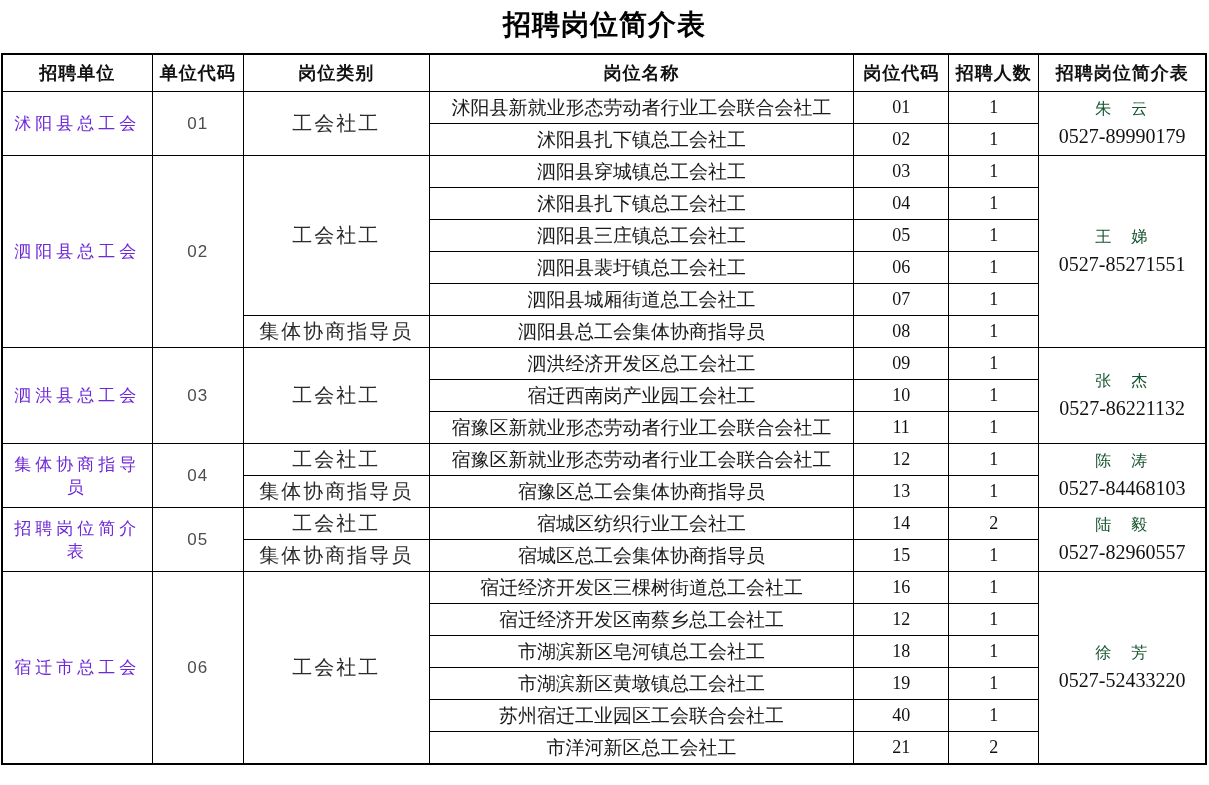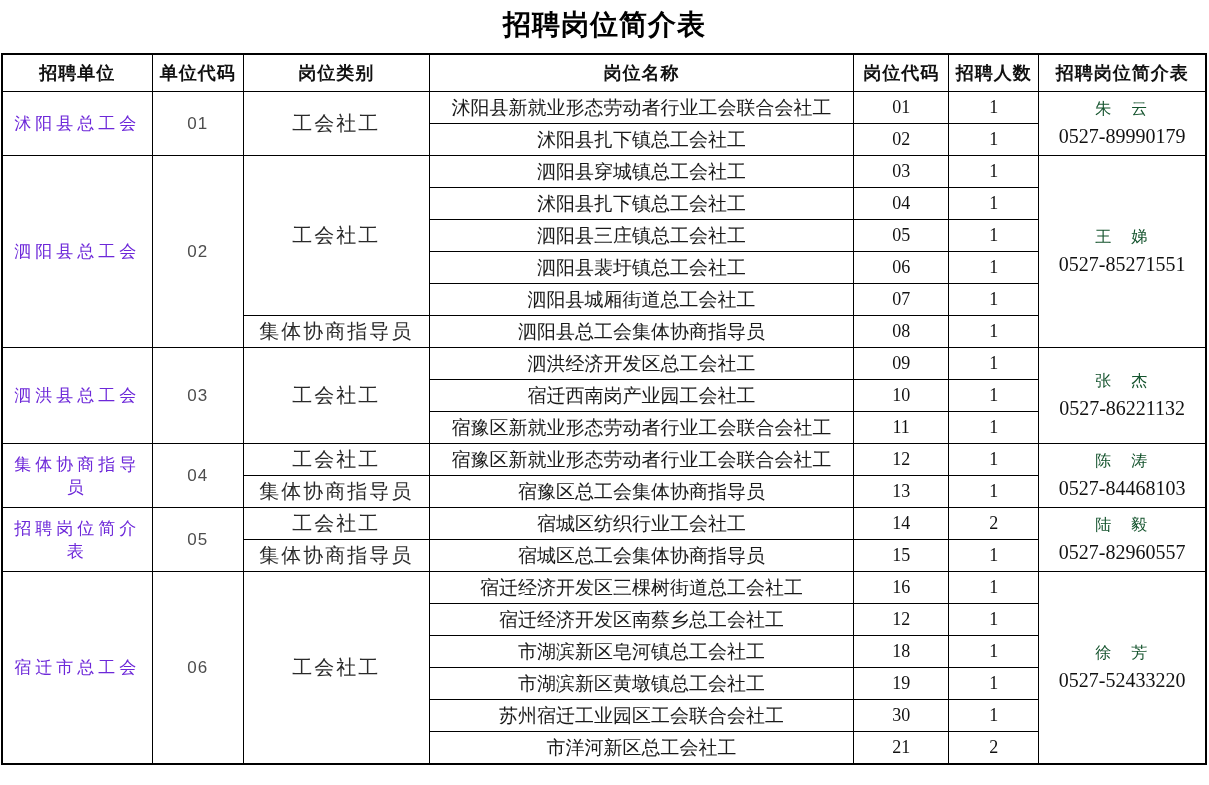--- a/index.html
+++ b/index.html
@@ -267,21 +267,21 @@
           <td class="position-code-cell">18</td>
           <td class="recruit-count-cell">1</td>
         </tr>
         <tr>
           <td class="position-name-cell">市湖滨新区黄墩镇总工会社工</td>
           <td class="position-code-cell">19</td>
           <td class="recruit-count-cell">1</td>
         </tr>
         <tr>
           <td class="position-name-cell">苏州宿迁工业园区工会联合会社工</td>
-          <td class="position-code-cell">30</td>
+          <td class="position-code-cell">40</td>
           <td class="recruit-count-cell">1</td>
         </tr>
         <tr>
           <td class="position-name-cell">市洋河新区总工会社工</td>
           <td class="position-code-cell">21</td>
           <td class="recruit-count-cell">2</td>
         </tr>
       </tbody>
   </table>
 </div>

